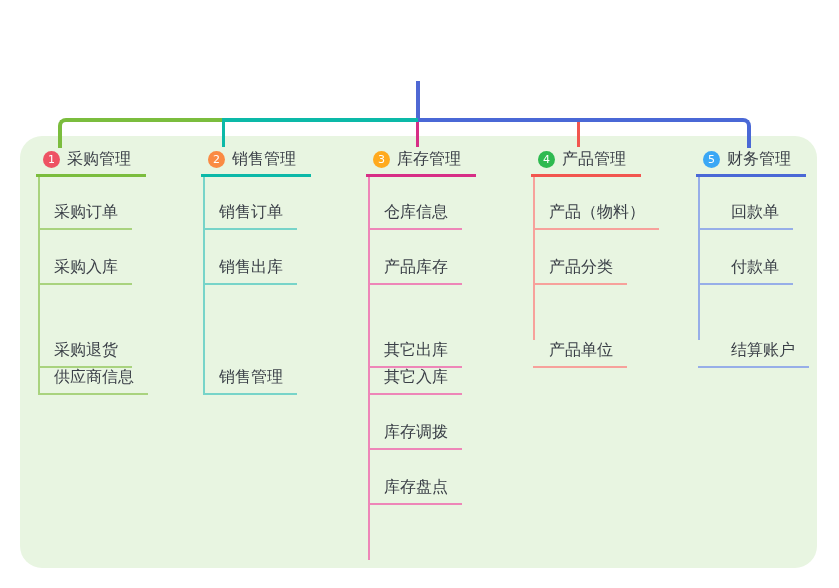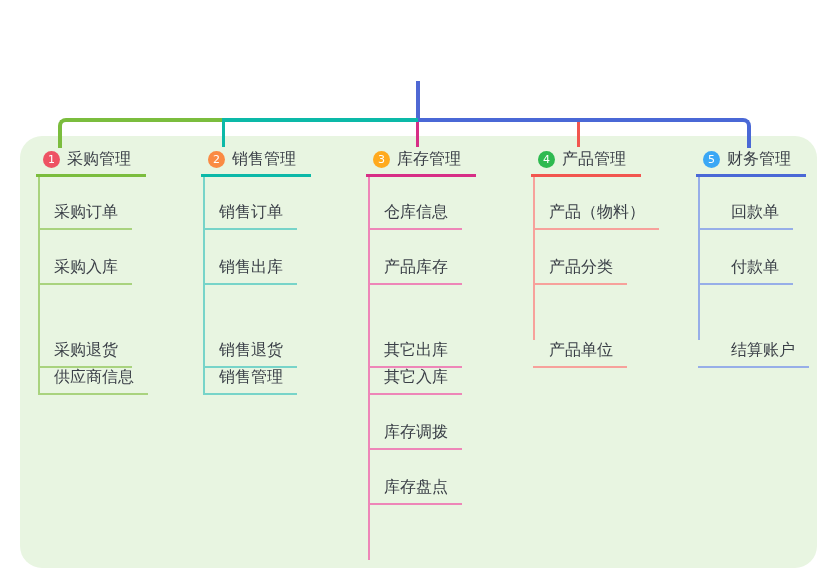--- a/index.html
+++ b/index.html
@@ -103,21 +103,20 @@
   <div class="child x1 r2" style="--strong: #7bbd3d; --light: #a9d37e; --badge: #ee5364;"><span>采购退货</span></div>
   <div class="child x1 r3" style="--strong: #7bbd3d; --light: #a9d37e; --badge: #ee5364;"><span>供应商信息</span></div>
 
   <div class="cat c2" style="--strong: #0cb9a8; --light: #77d4c9; --badge: #fa8b44;">
     <span class="badge">2</span>
     <span class="cat-text">销售管理</span>
   </div>
   <div class="vline v2" style="--strong: #0cb9a8; --light: #77d4c9; --badge: #fa8b44;"></div>
   <div class="child x2 r0" style="--strong: #0cb9a8; --light: #77d4c9; --badge: #fa8b44;"><span>销售订单</span></div>
   <div class="child x2 r1" style="--strong: #0cb9a8; --light: #77d4c9; --badge: #fa8b44;"><span>销售出库</span></div>
-  <div class="child x2 r2" style="--strong: #0cb9a8; --light: #77d4c9; --badge: #fa8b44;"><span>销售退货</span></div>
   <div class="child x2 r3" style="--strong: #0cb9a8; --light: #77d4c9; --badge: #fa8b44;"><span>销售管理</span></div>
 
   <div class="cat c3" style="--strong: #d72e86; --light: #ee86b8; --badge: #ffaa1e;">
     <span class="badge">3</span>
     <span class="cat-text">库存管理</span>
   </div>
   <div class="vline v3" style="--strong: #d72e86; --light: #ee86b8; --badge: #ffaa1e;"></div>
   <div class="child x3 r0" style="--strong: #d72e86; --light: #ee86b8; --badge: #ffaa1e;"><span>仓库信息</span></div>
   <div class="child x3 r1" style="--strong: #d72e86; --light: #ee86b8; --badge: #ffaa1e;"><span>产品库存</span></div>
   <div class="child x3 r2" style="--strong: #d72e86; --light: #ee86b8; --badge: #ffaa1e;"><span>其它出库</span></div>

